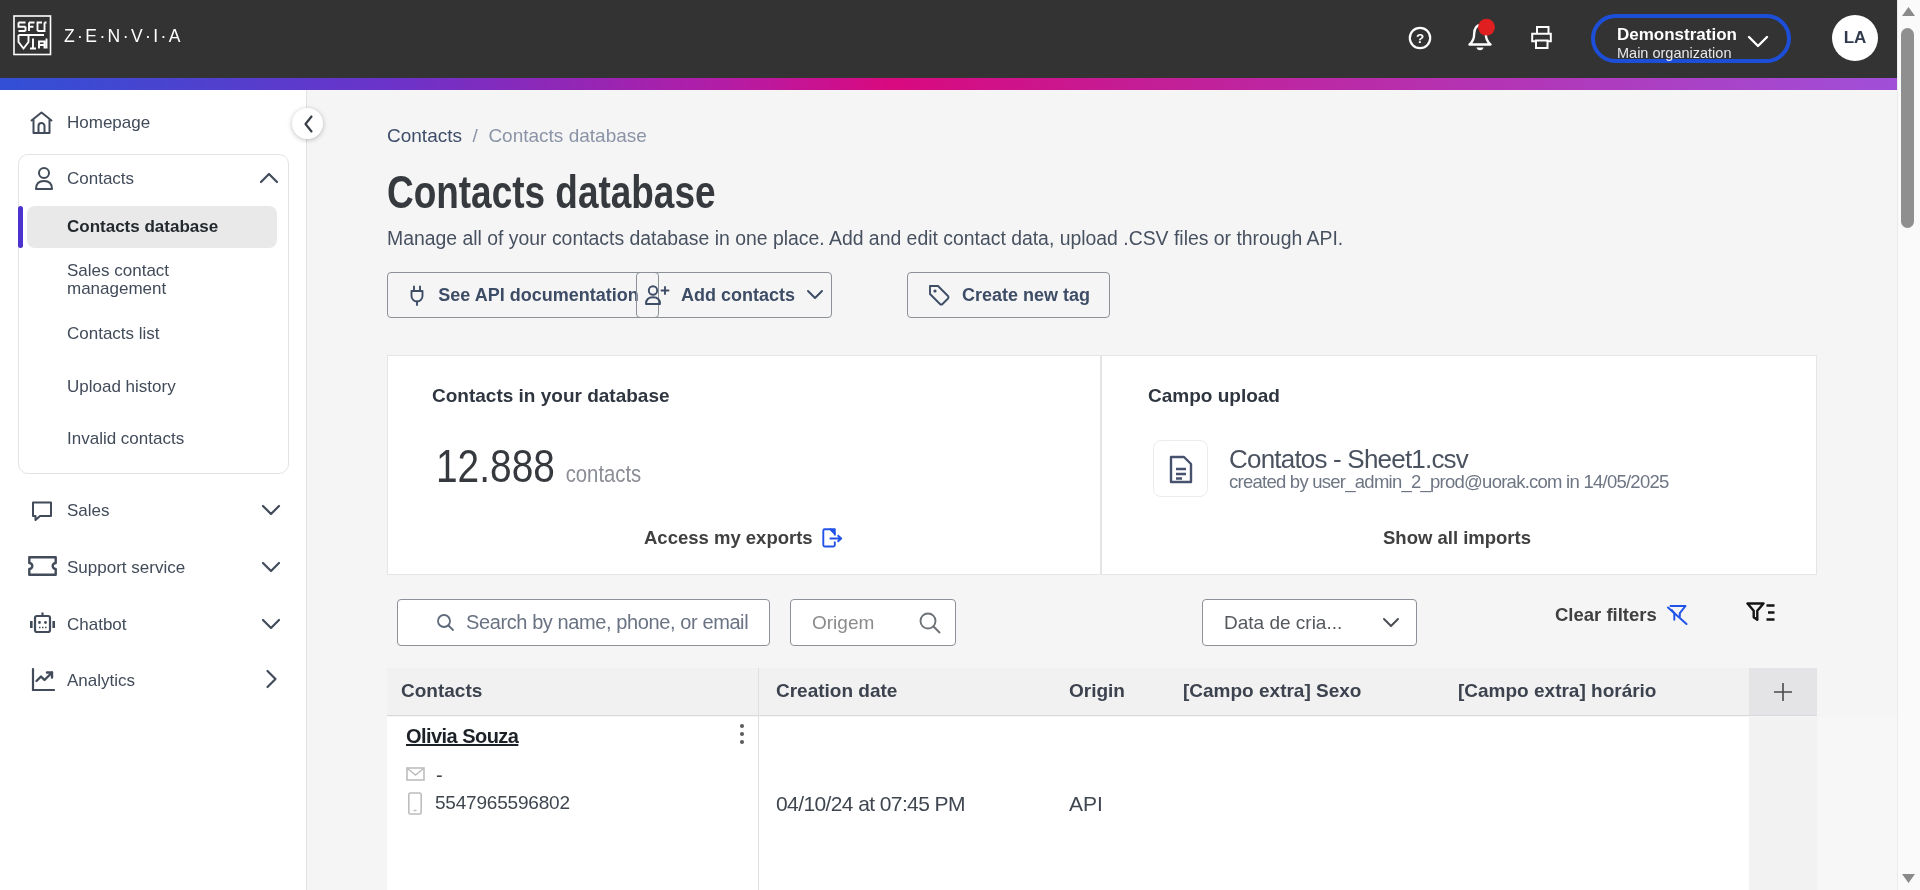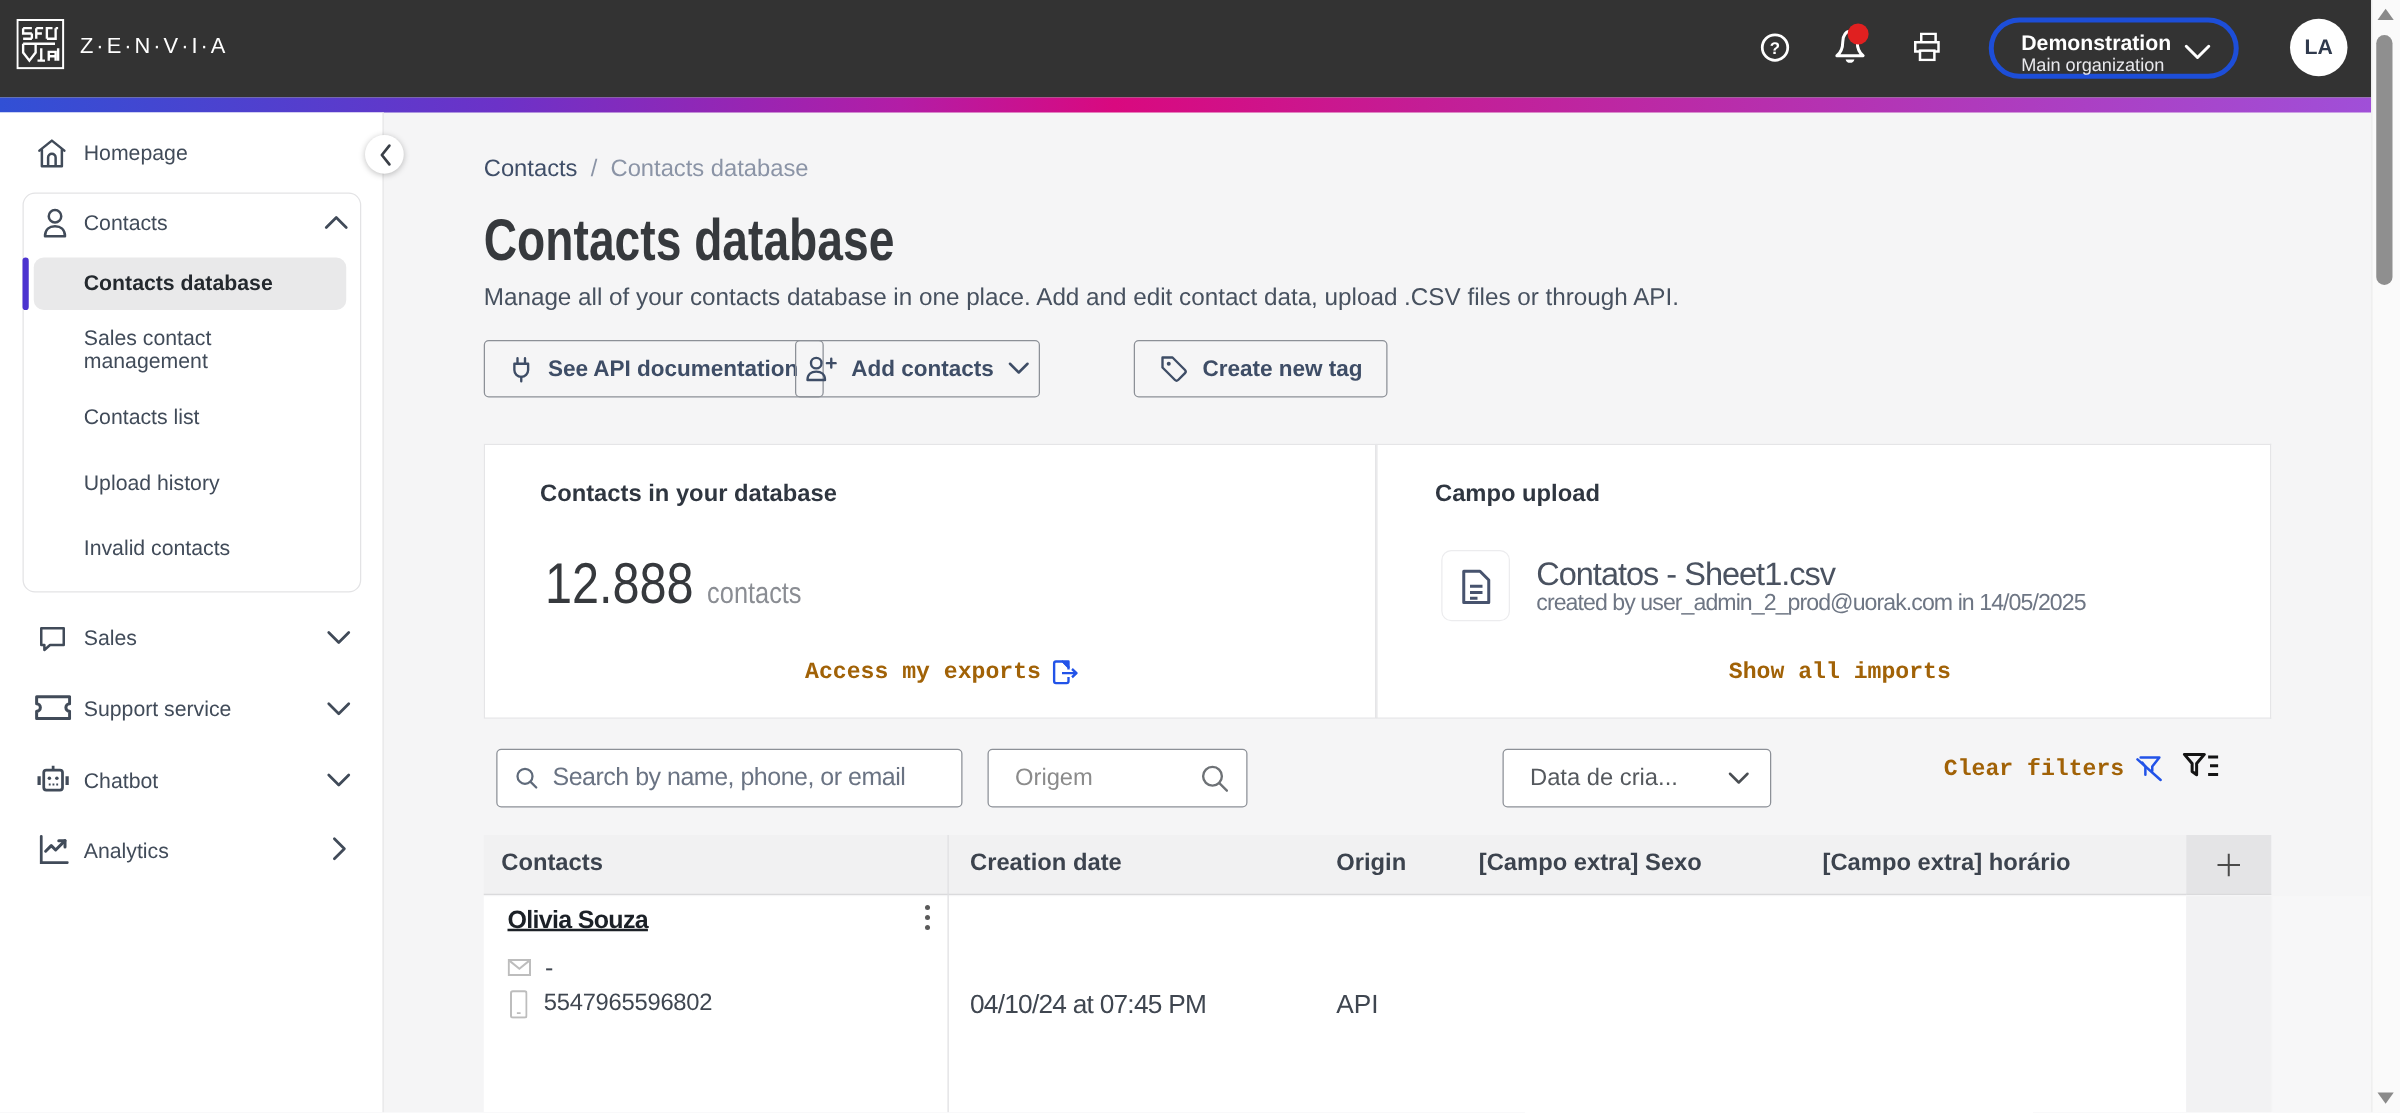--- a/index.html
+++ b/index.html
@@ -31,21 +31,21 @@
   
   .crumb1 { color:#3f4e68; } .crumb2 { color:#8b94a6; }
   #h1 { left:387px; top:164px; font-size:47px; font-weight:bold; color:#36393d; transform:scaleX(0.786); transform-origin:left top; white-space:nowrap; }
   #desc { left:387px; top:227px; font-size:19.4px; color:#47515f; }
   .btn { position:absolute; top:272px; height:46px; border:1px solid #8c9097; border-radius:4px; color:#3e4d66; font-size:18px; font-weight:bold; display:flex; align-items:center; justify-content:center; gap:11px; }
 
   .card { background:#fff; border:1px solid #e5e5e7; }
   #cardL { left:387px; top:355px; width:714px; height:220px; }
   #cardR { left:1101px; top:355px; width:716px; height:220px; border-left:1px solid #e3e3e5; }
   .cardtitle { position:absolute; font-size:19px; font-weight:bold; color:#2f3640; }
-  .bluelink { position:absolute; color:#a16207; font-size:18.5px; font-weight:bold; display:flex; align-items:center; gap:8px;font-family:Liberation Mono, monospace; }
+  .bluelink { position:absolute; color:#404040; font-size:18.5px; font-weight:bold; display:flex; align-items:center; gap:8px; }
 
   .input { position:absolute; top:599px; height:47px; background:#fff; border:1px solid #8c9097; border-radius:4px; display:flex; align-items:center; }
 
   
   #thead { left:387px; top:668px; width:1362px; height:48px; background:#f1f1f2; border-bottom:1px solid #dadadc; }
   #pluscell { left:1749px; top:668px; width:68px; height:48px; background:#e4e4e6; border-bottom:1px solid #dadadc; }
   .th { position:absolute; top:680px; font-size:19px; font-weight:bold; color:#3c434e; }
   #tbody { left:387px; top:717px; width:1362px; height:173px; background:#fff; }
   #colline { left:758px; top:668px; width:1px; height:222px; background:#e0e0e2; }
 
@@ -206,28 +206,28 @@
     <svg style="margin:14px 0 0 15px;" width="24" height="29" viewBox="0 0 24 29">
         <g fill="none" stroke="#47536e" stroke-width="2.4">
       <path d="M2 2 H15 L22 9 V27 H2 Z" stroke-linejoin="round"></path>
       <path d="M7 14 H17 M7 19 H17 M7 23.5 H13"></path>
         </g>
       </svg></div>
   <div class="abs" style="left:1229px;top:444px;font-size:26px;letter-spacing:-0.8px;color:#4a5260;">Contatos - Sheet1.csv</div>
   <div class="abs" style="left:1229px;top:471px;font-size:18.5px;letter-spacing:-0.75px;color:#6e7684;">created by user_admin_2_prod@uorak.com in 14/05/2025</div>
   <div class="bluelink" style="left:1383px;top:527px;">Show all imports</div>
 
-  <div class="input" style="left:397px;width:373px;">
+  <div class="input" style="left:397px;width:373px;padding-left:24px;">
     <svg style="margin-left:14px;" width="19" height="19" viewBox="0 0 19 19">
         <circle cx="8" cy="8" r="6" fill="none" stroke="#5f6a7a" stroke-width="1.8"></circle>
         <path d="M12.5 12.5 L17 17" stroke="#5f6a7a" stroke-width="1.8" stroke-linecap="round"></path>
       </svg>
     <span style="margin-left:11px;font-size:20px;color:#6a7383;letter-spacing:-0.4px;">Search by name, phone, or email</span>
     </div>
-  <div class="input" style="left:790px;width:208px;">
+  <div class="input" style="left:790px;width:166px;">
       <span style="margin-left:21px;font-size:19px;color:#8b8b8b;">Origem</span>
     <svg style="position:absolute;right:13px;" width="24" height="24" viewBox="0 0 24 24">
         <circle cx="10" cy="10" r="7.5" fill="none" stroke="#6e7276" stroke-width="1.9"></circle>
         <path d="M15.5 15.5 L21.5 21.5" stroke="#6e7276" stroke-width="1.9" stroke-linecap="round"></path>
       </svg>
     </div>
   <div class="input" style="left:1202px;width:215px;">
       <span style="margin-left:21px;font-size:19px;color:#55595e;">Data de cria...</span>
     <svg style="position:absolute;right:16px;top:17px;" width="18" height="12" viewBox="0 0 18 12">
         <path d="M2 2 L9 9 L16 2" fill="none" stroke="#4a4e53" stroke-width="2" stroke-linecap="round" stroke-linejoin="round"></path>

